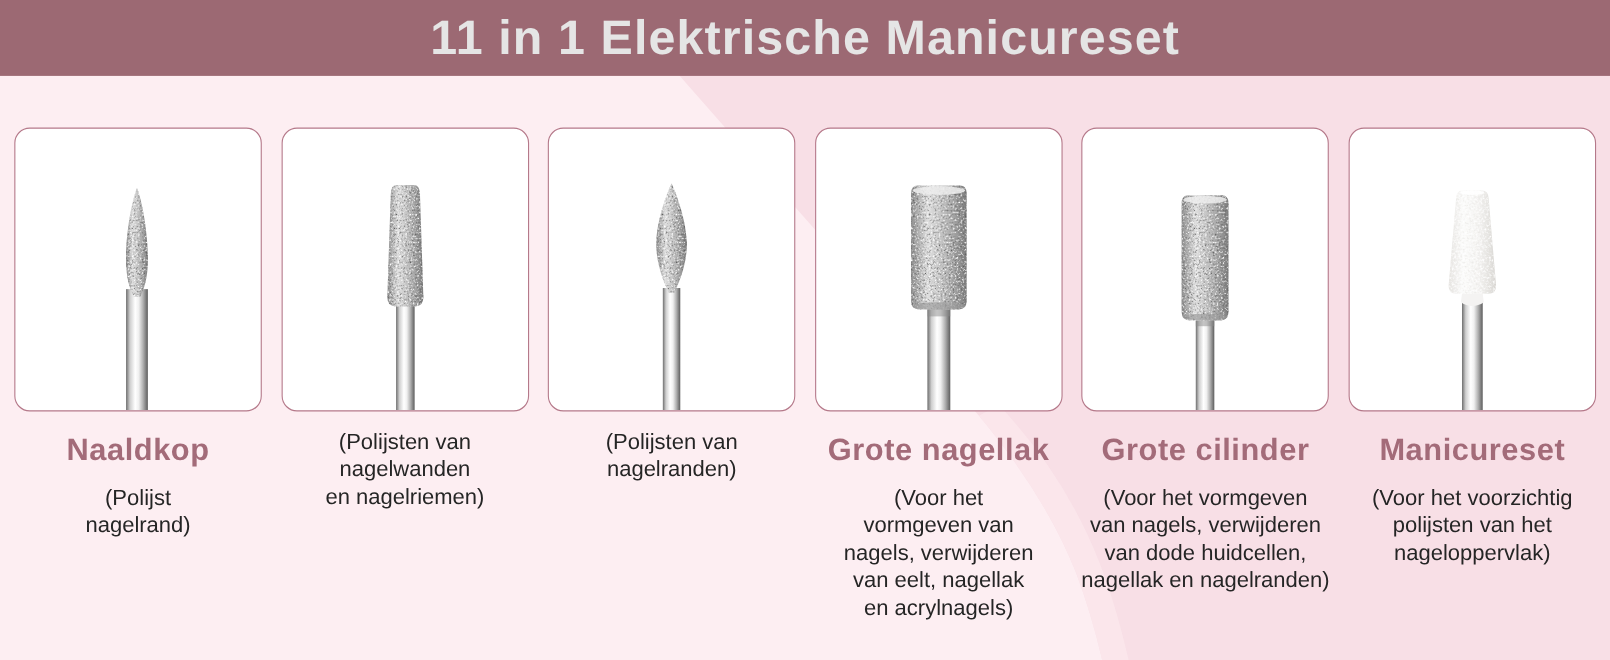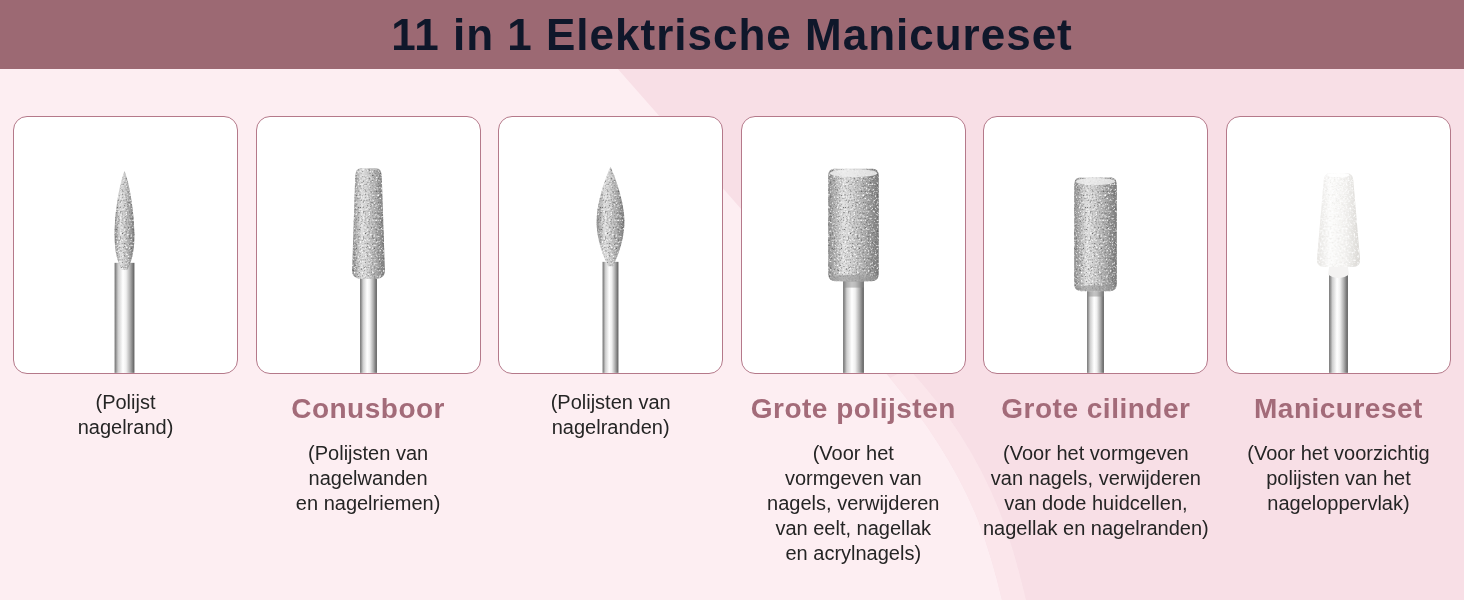--- a/index.html
+++ b/index.html
@@ -24,21 +24,21 @@
     position: absolute;
     left: 0; top: 0;
     width: 100%;
     height: 69px;
     background: #9c6973;
     z-index: 2;
   }
   .banner-title {
     width: 100%;
     text-align: center;
-    color: #0f172a;
+    color: #e5e5e5;
     font-size: 44px;
     font-weight: bold;
     line-height: 69px;
     letter-spacing: 1px;
     white-space: nowrap;
   }
 
   .cards-row {
     position: absolute;
     left: 13px;
@@ -160,34 +160,34 @@
 
     <div class="col">
       <div class="card">
         <svg class="bit-svg" viewBox="0 0 225 258">
           <rect x="101.5" y="147" width="20" height="111" fill="url(#chrome)"></rect>
           <g filter="url(#grit)">
             <path d="M111.5 54 C116.5 67 121 93 121.5 116 C122 136 118 147 114.5 154 L108.5 154 C105 147 101 136 101.5 116 C102 93 106.5 67 111.5 54 Z" fill="url(#silver)"></path>
           </g>
         </svg>
       </div>
+      <div class="item-name">Naaldkop</div>
       <div class="item-desc">(Polijst
 nagelrand)</div>
     </div>
 
     <div class="col">
       <div class="card">
         <svg class="bit-svg" viewBox="0 0 225 258">
           <rect x="104" y="160" width="17" height="98" fill="url(#chrome)"></rect>
           <g filter="url(#grit)">
             <path d="M104 51.5 L121 51.5 Q125.6 52 125.9 60 L129 154 Q129.2 162.6 121.5 163 L103.5 163 Q95.8 162.6 96 154 L99.1 60 Q99.4 52 104 51.5 Z" fill="url(#silver)"></path>
           </g>
         </svg>
       </div>
-      <div class="item-name">Conusboor</div>
       <div class="item-desc">(Polijsten van
 nagelwanden
 en nagelriemen)</div>
     </div>
 
     <div class="col">
       <div class="card">
         <svg class="bit-svg" viewBox="0 0 225 258">
           <rect x="104.5" y="146" width="16" height="112" fill="url(#chrome)"></rect>
           <g filter="url(#grit)">
@@ -204,21 +204,21 @@
         <svg class="bit-svg" viewBox="0 0 225 258">
           <rect x="102" y="164" width="21" height="94" fill="url(#chrome)"></rect>
           <rect x="102" y="165" width="21" height="7" fill="#8a8a8a" opacity="0.5"></rect>
           <g filter="url(#grit)">
             <path d="M93 52 L132 52 Q137.8 52.2 138 59 L138 158 Q137.8 165.3 131 165.6 L94 165.6 Q87.2 165.3 87 158 L87 59 Q87.2 52.2 93 52 Z" fill="url(#silver)"></path>
           </g>
           <ellipse cx="112.5" cy="56.5" rx="24" ry="4" fill="#ededed" opacity="0.85"></ellipse>
           <ellipse cx="112.5" cy="162.5" rx="24.5" ry="3.5" fill="#9a9a9a" opacity="0.65"></ellipse>
         </svg>
       </div>
-      <div class="item-name">Grote polijsten</div>
+      <div class="item-name">Grote nagellak</div>
       <div class="item-desc">(Voor het
 vormgeven van
 nagels, verwijderen
 van eelt, nagellak
 en acrylnagels)</div>
     </div>
 
     <div class="col">
       <div class="col-inner" style="display:contents">
       <div class="card">

